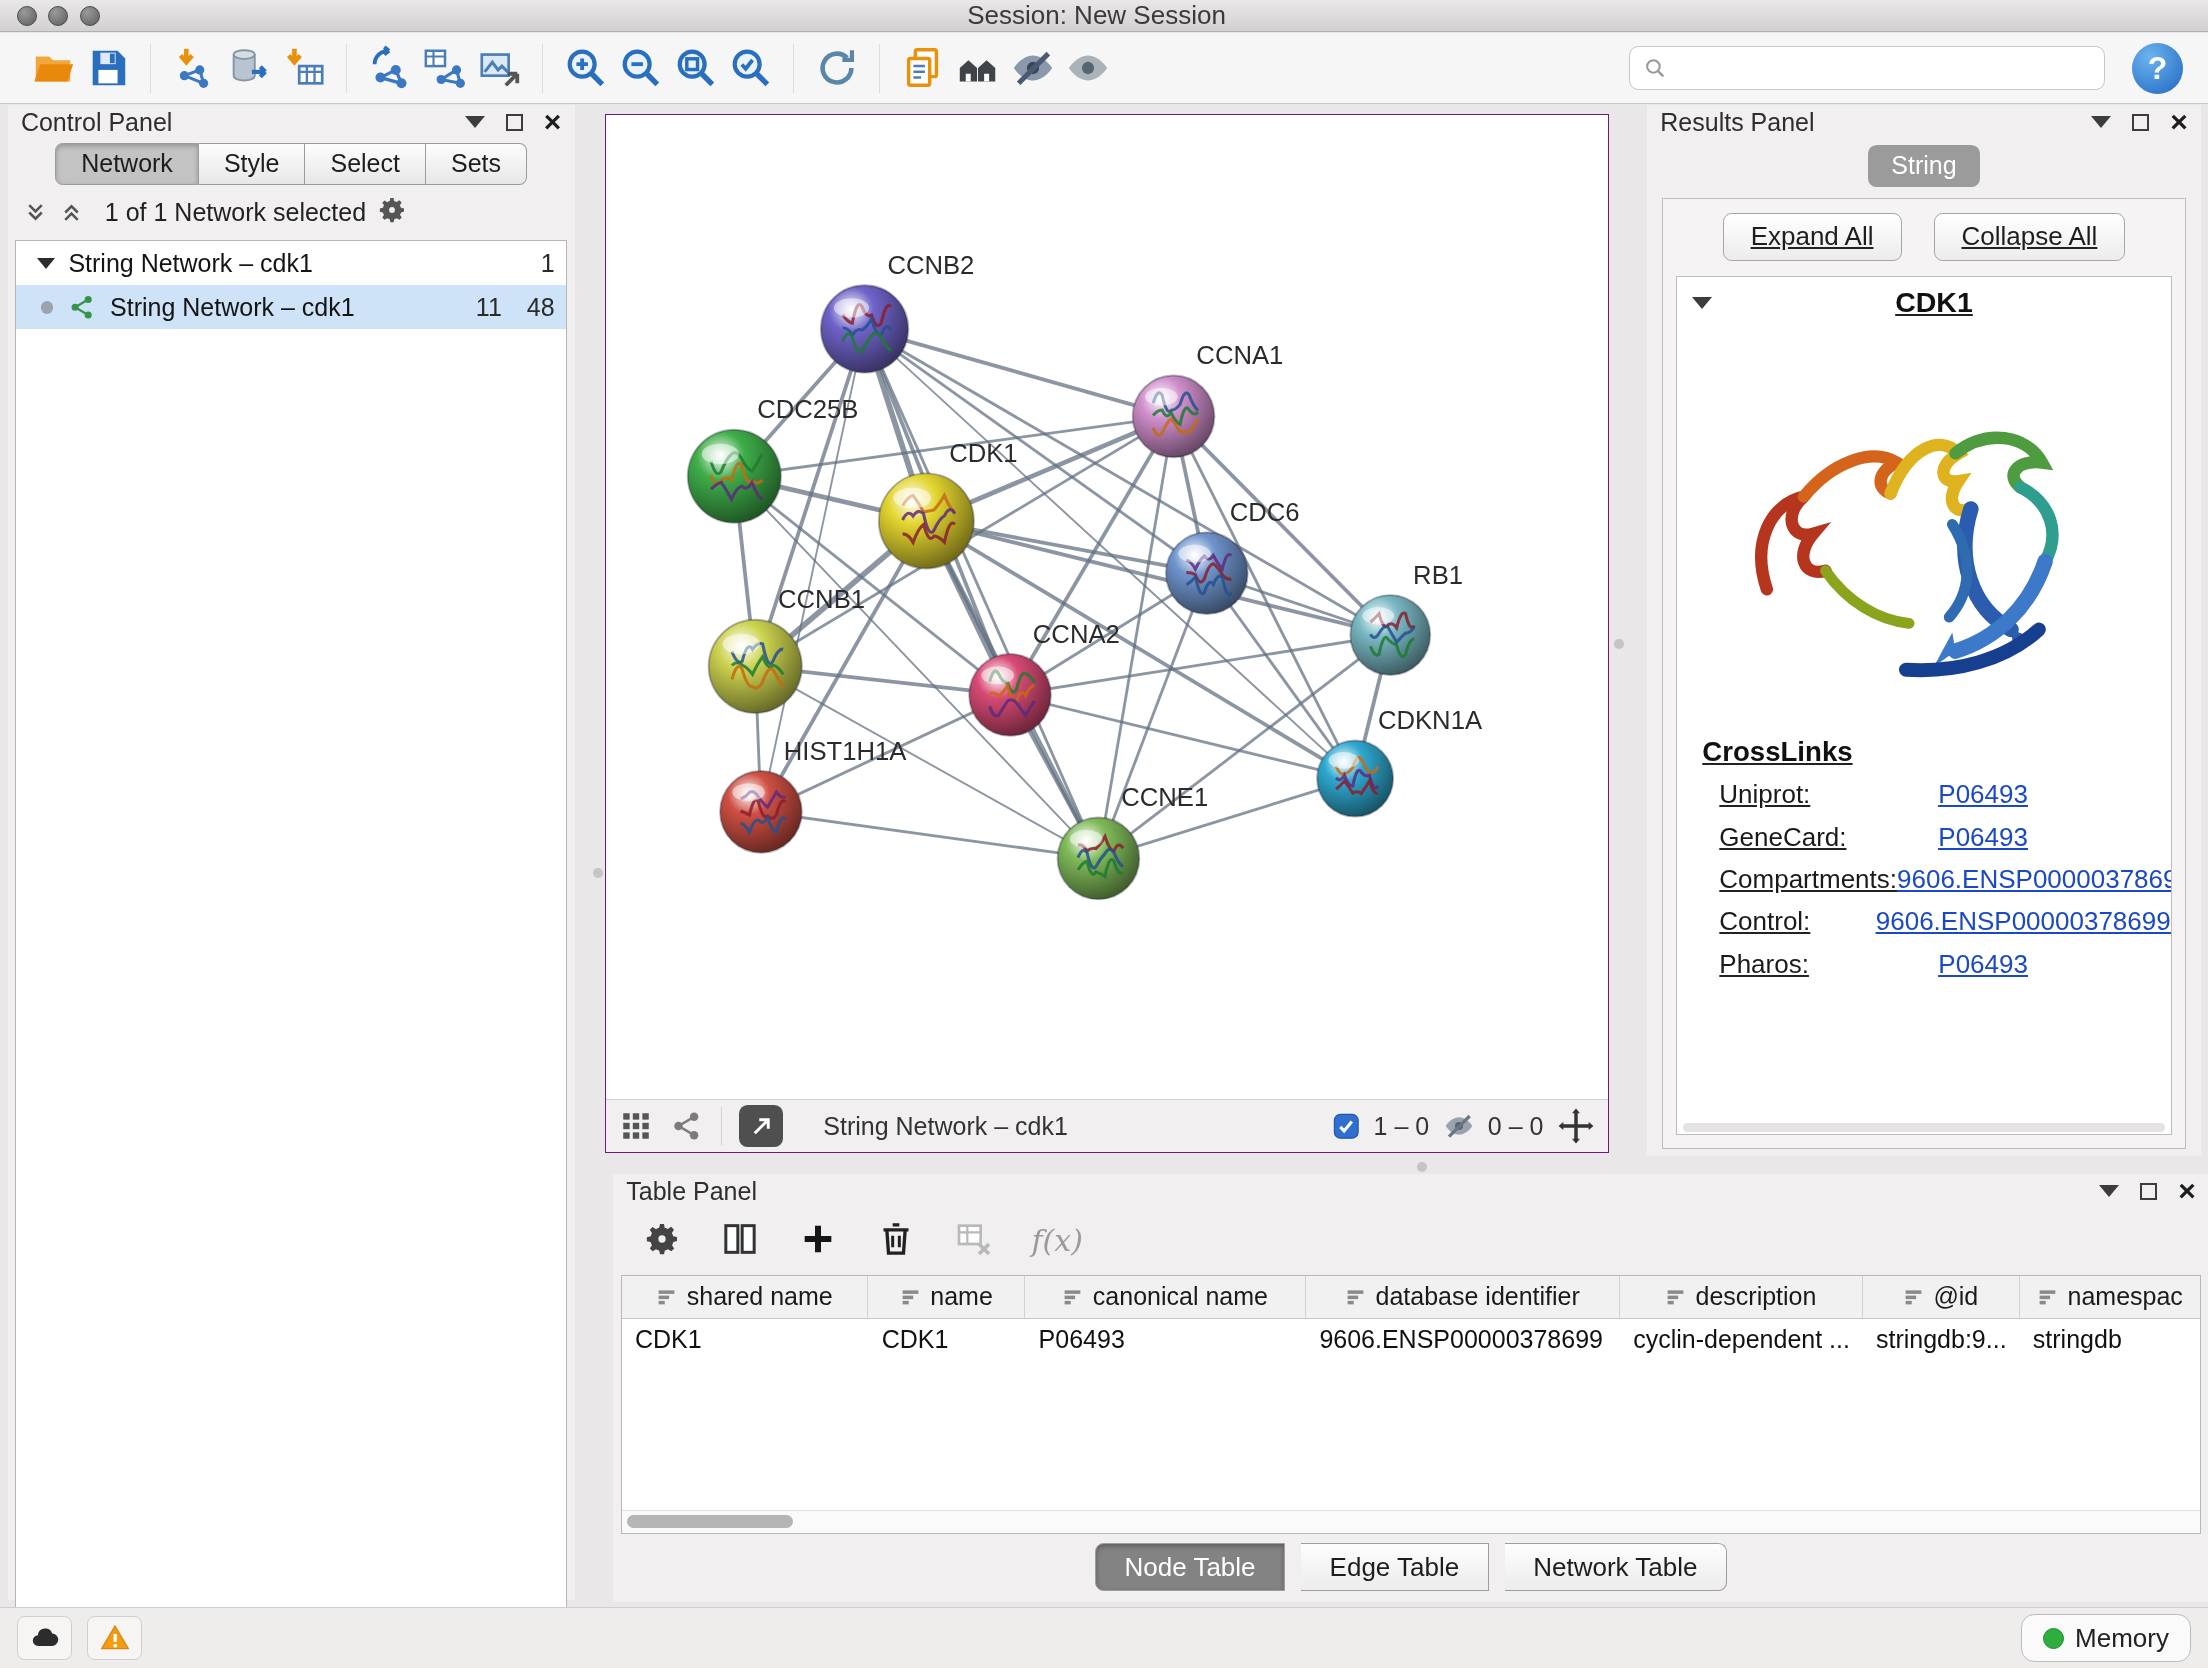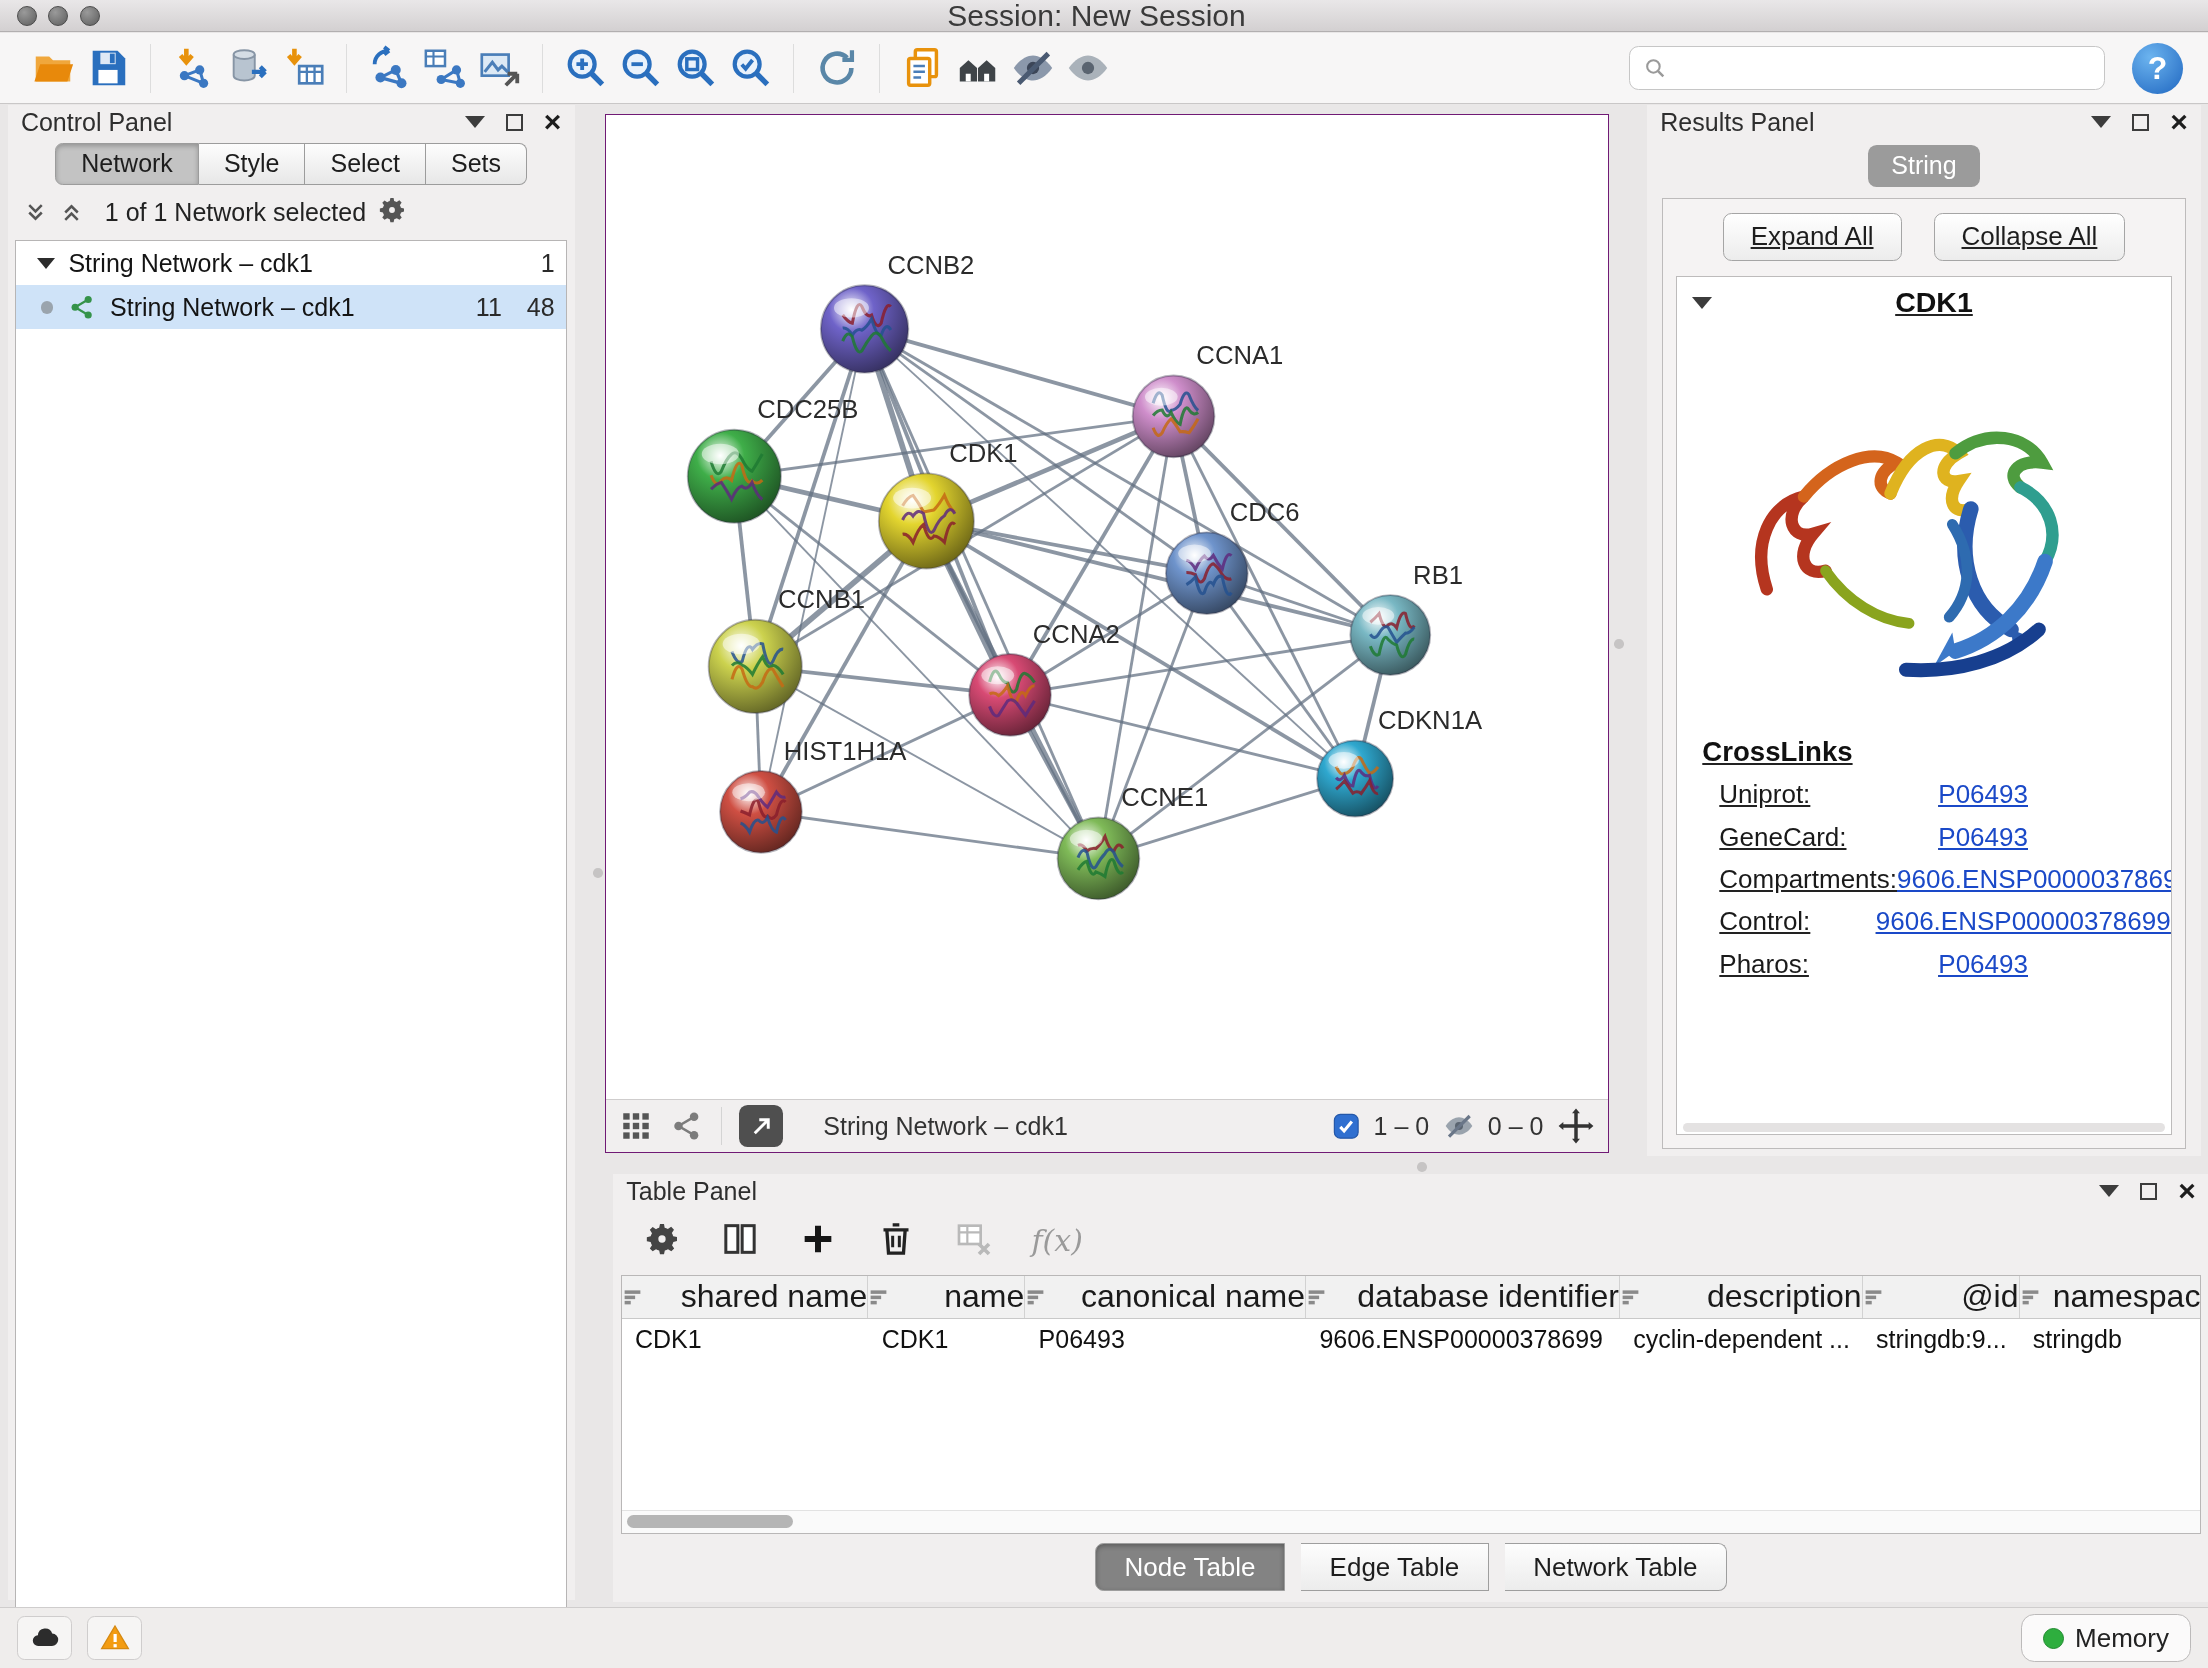--- a/index.html
+++ b/index.html
@@ -6,21 +6,21 @@
   html,body { width:2208px; height:1668px; overflow:hidden; }
   body { font-family:"Liberation Sans", sans-serif; background:#e9e7e7; color:#222; }
   .window { position:relative; width:2208px; height:1668px; }
 
   
   .titlebar { position:absolute; left:0; top:0; width:100%; height:32px;
     background:linear-gradient(#e9e7e8,#d3d0d1); border-bottom:1px solid #b2afb0;
     display:flex; align-items:center; padding:0 17px; }
   .traffic { width:20px; height:20px; border-radius:50%; margin-right:11.4px;
     background:radial-gradient(circle at 35% 30%, #9a9a9a, #5d5d5d); border:1px solid #4c4c4c; }
-  .win-title { position:absolute; left:0; right:15px; text-align:center; font-size:30px; color:#3a3a3a; }
+  .win-title { position:absolute; left:0; right:15px; text-align:center; font-size:26px; color:#3a3a3a; }
 
   
   .toolbar { position:absolute; left:0; top:33px; width:100%; height:71px; background:#f7f6f6;
     border-bottom:1px solid #c9c7c7; display:flex; align-items:center; padding:0 25px; }
   .tool { width:55px; height:55px; display:flex; align-items:center; justify-content:center;
     border-radius:7.6px; cursor:default; }
   .tool svg { width:46px; height:46px; }
   .tsep { width:1px; height:49px; background:#ddd; margin:0 15px; }
   .searchbox { margin-left:auto; width:476px; height:44px; background:#fff; border:1px solid #c6c6c6;
     border-radius:9.5px; display:flex; align-items:center; padding:0 13.3px; }
@@ -93,21 +93,21 @@
   .rb-scroll { height:9.5px; margin:9.5px 5.7px 1.9px; background:#e4e2e2; border-radius:4.8px; }
 
   
   .table-panel { position:absolute; left:613px; top:1174px; width:1596px; height:428px; background:#f1efef; }
   .tp-toolbar { display:flex; align-items:center; gap:38px; padding:7.6px 0 5.7px 28.5px; height:63px; }
   .tp-toolbar svg { width:40px; height:40px; }
   .fx { font-family:"DejaVu Serif", serif; font-style:italic; font-size:30px; color:#9a9a9a; }
   .tablebox { margin:3.8px 7.6px 0; height:259px; background:#fff; border:1px solid #b9b7b7;
     display:flex; flex-direction:column; overflow:hidden; }
   .thead { display:flex; background:#f1f1f1; border-bottom:1px solid #c9c9c9; }
-  .th { display:flex; align-items:center; justify-content:space-between; gap:9.5px; font-size:32px; color:#1a1a1a;
+  .th { display:flex; align-items:center; justify-content:center; gap:9.5px; font-size:25px; color:#1a1a1a;
     height:42px; border-right:1px solid #d2d2d2; overflow:hidden; white-space:nowrap; }
   .th svg { width:21px; height:21px; flex:none; }
   .trow { display:flex; }
   .td { font-size:25px; color:#111; height:42px; display:flex; align-items:center; padding-left:13.3px;
     overflow:hidden; white-space:nowrap; }
   .tfill { flex:1; }
   .hscroll { height:23px; border-top:1px solid #e2e2e2; background:#fafafa; display:flex; align-items:center; padding:0 5.7px; }
   .hthumb { width:166px; height:13.3px; border-radius:6.7px; background:#b5b5b5; }
   .tp-tabs { display:flex; justify-content:center; margin-top:9.5px;gap:16px; }
   .tptab { font-size:26px; padding:7.6px 28.5px; border:1px solid #9e9e9e; border-left:none;

